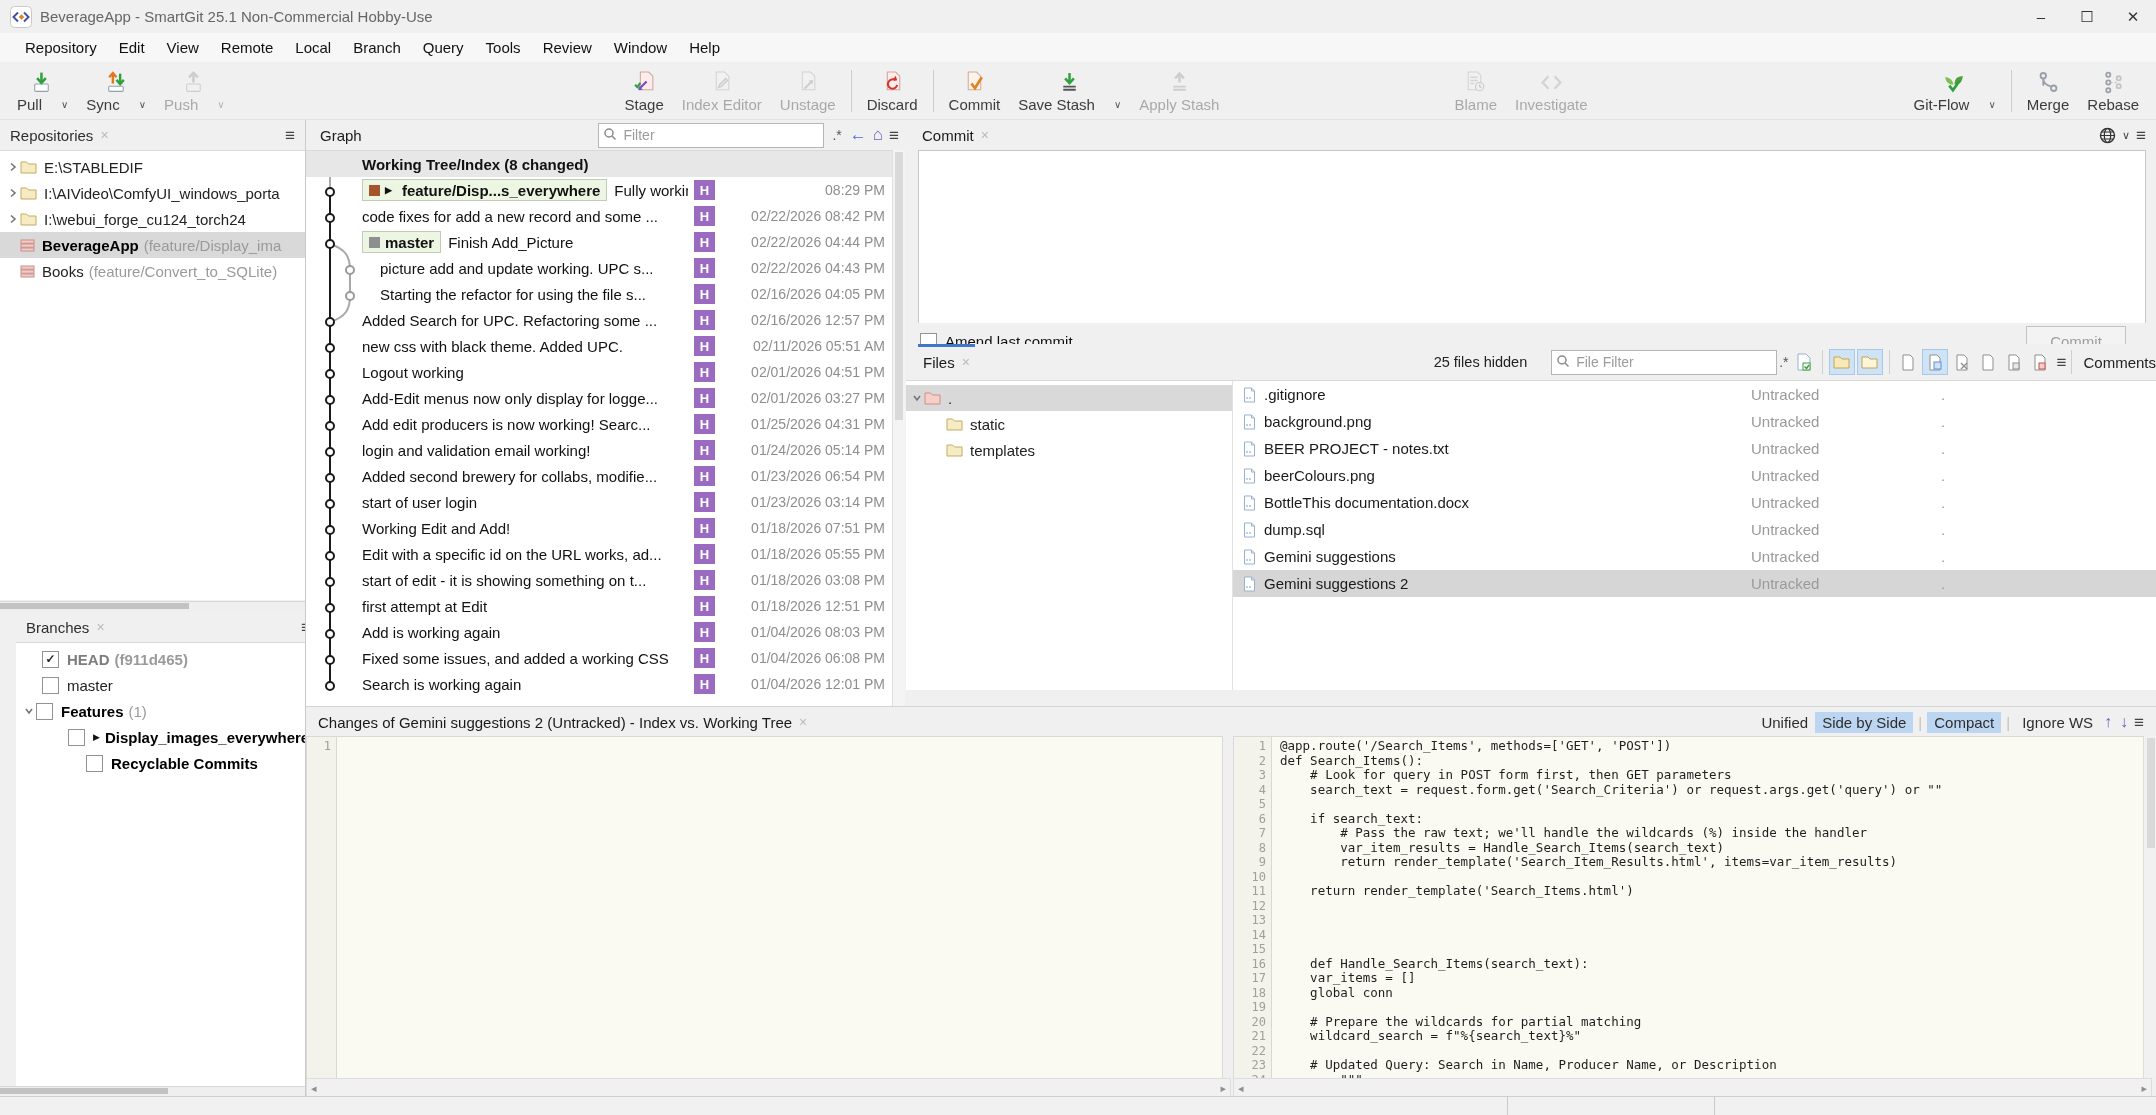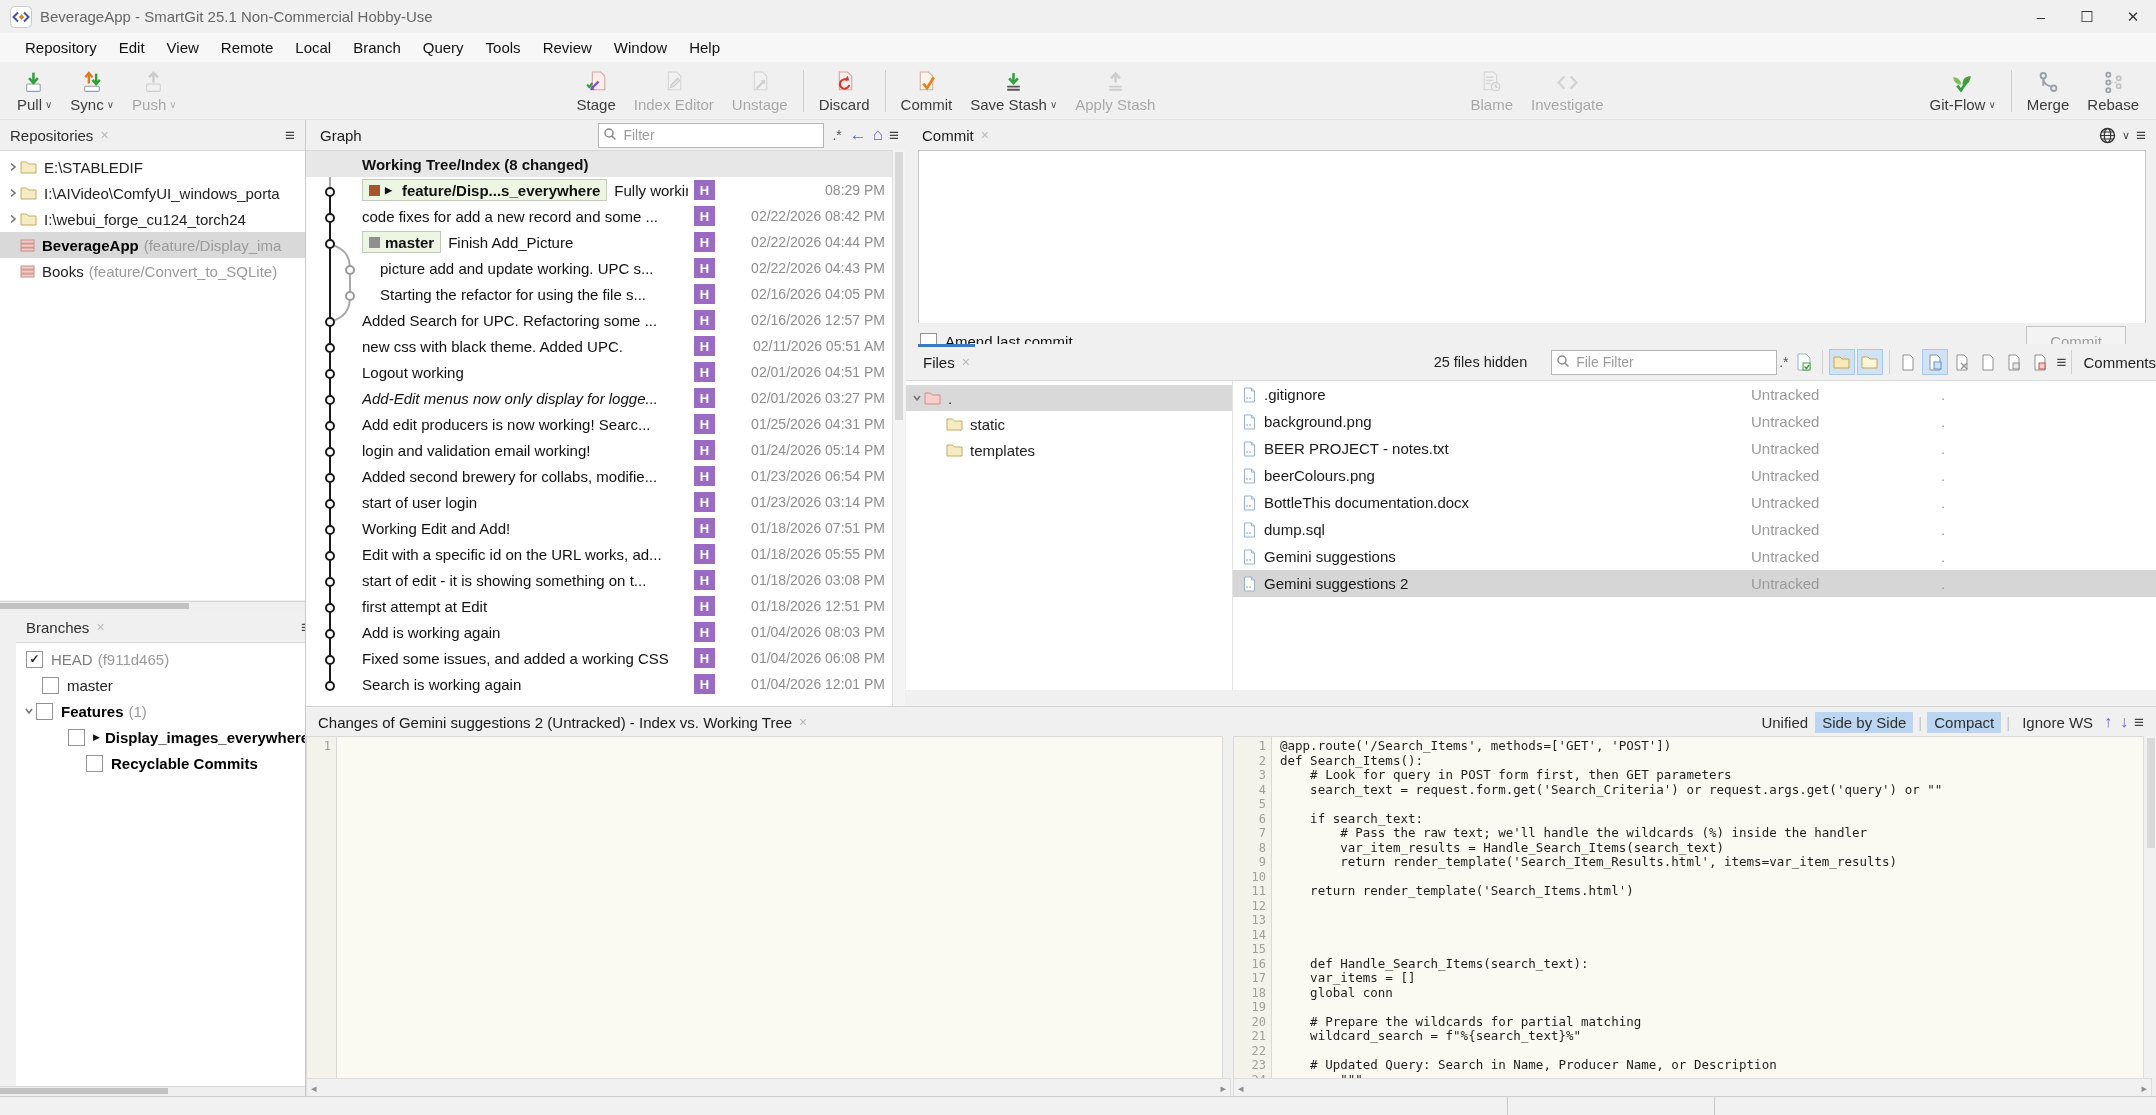--- a/index.html
+++ b/index.html
@@ -11,21 +11,21 @@
   .win-controls{position:absolute;right:0;top:0;display:flex;height:33px}
   .win-btn{width:46px;display:flex;align-items:center;justify-content:center;color:#333;font-size:15px}
   
   .menubar{position:absolute;top:33px;left:0;right:0;height:29px;background:#f7f7f7;display:flex;align-items:center;padding-left:14px}
   .menu-item{padding:0 11px;color:#111}
   
   .toolbar{position:absolute;top:62px;left:0;right:0;height:57px;background:#f0f0f0;display:flex;align-items:center;padding:0 8px;border-bottom:1px solid #e2e2e2;overflow:hidden}
   .tb-btn{display:flex;flex-direction:column;align-items:center;padding:2px 9px;gap:1px;white-space:nowrap}
   .tb-btn.disabled{opacity:.4}
   .tb-top{height:27px;display:flex;align-items:flex-end}
-  .tb-lr{display:flex;align-items:center;gap:3px}
+  .tb-lr{display:flex;align-items:center;gap:19px}
   .tb-label{color:#3c3c3c}
   .tb-caret{font-size:10px;color:#555}
   .tb-sep{width:1px;height:42px;background:#cfcfcf;margin:0 6px}
   .sp-a{width:382px}.sp-flex{flex:1}.sp-b{width:308px}
   
   .panel-hdr{height:30px;display:flex;align-items:center;padding:0 10px;color:#2e2e2e;background:#f0f0f0}
   .close-x{color:#b9b9b9;margin-left:7px;font-size:14px}
   .menu-ic{margin-left:auto;color:#444;font-size:17px;line-height:1}
   .whitebox{background:#fff;border-top:1px solid #d9d9d9}
   
@@ -433,21 +433,21 @@
       </div>
   </div>
 
   <div class="branches-panel">
     <div class="panel-hdr">
       <span>Branches</span>
       <span class="close-x">×</span>
       <span class="menu-ic">≡</span>
     </div>
     <div class="branches-tree whitebox" id="branch-tree">
-        <div class="tree-row" style="padding-left: 10px;">
+        <div class="tree-row" style="padding-left: 26px; font-weight: bold;">
           <span class="cb checked"></span>
           <span class="t-name muted">HEAD</span>
           <span class="t-suffix">(f911d465)</span>
         </div>
         <div class="tree-row" style="padding-left: 26px;">
           <span class="cb"></span>
           <span class="t-name">master</span>
         </div>
         <div class="tree-row" style="padding-left: 6px;">
           <span class="chev" style="margin-left: 0px;">
@@ -583,21 +583,21 @@
         </div>
         <div class="g-row">
           <span class="g-msg">
             <span style="overflow: hidden; white-space: nowrap;">Logout working</span>
           </span>
           <span class="badge-h">H</span>
           <span class="g-date">02/01/2026 04:51 PM</span>
         </div>
         <div class="g-row">
           <span class="g-msg">
-            <span style="overflow: hidden; white-space: nowrap; font-style: italic;">Add-Edit menus now only display for logge...</span>
+            <span style="overflow: hidden; white-space: nowrap;">Add-Edit menus now only display for logge...</span>
           </span>
           <span class="badge-h">H</span>
           <span class="g-date">02/01/2026 03:27 PM</span>
         </div>
         <div class="g-row">
           <span class="g-msg">
             <span style="overflow: hidden; white-space: nowrap;">Add edit producers is now working!   Searc...</span>
           </span>
           <span class="badge-h">H</span>
           <span class="g-date">01/25/2026 04:31 PM</span>

